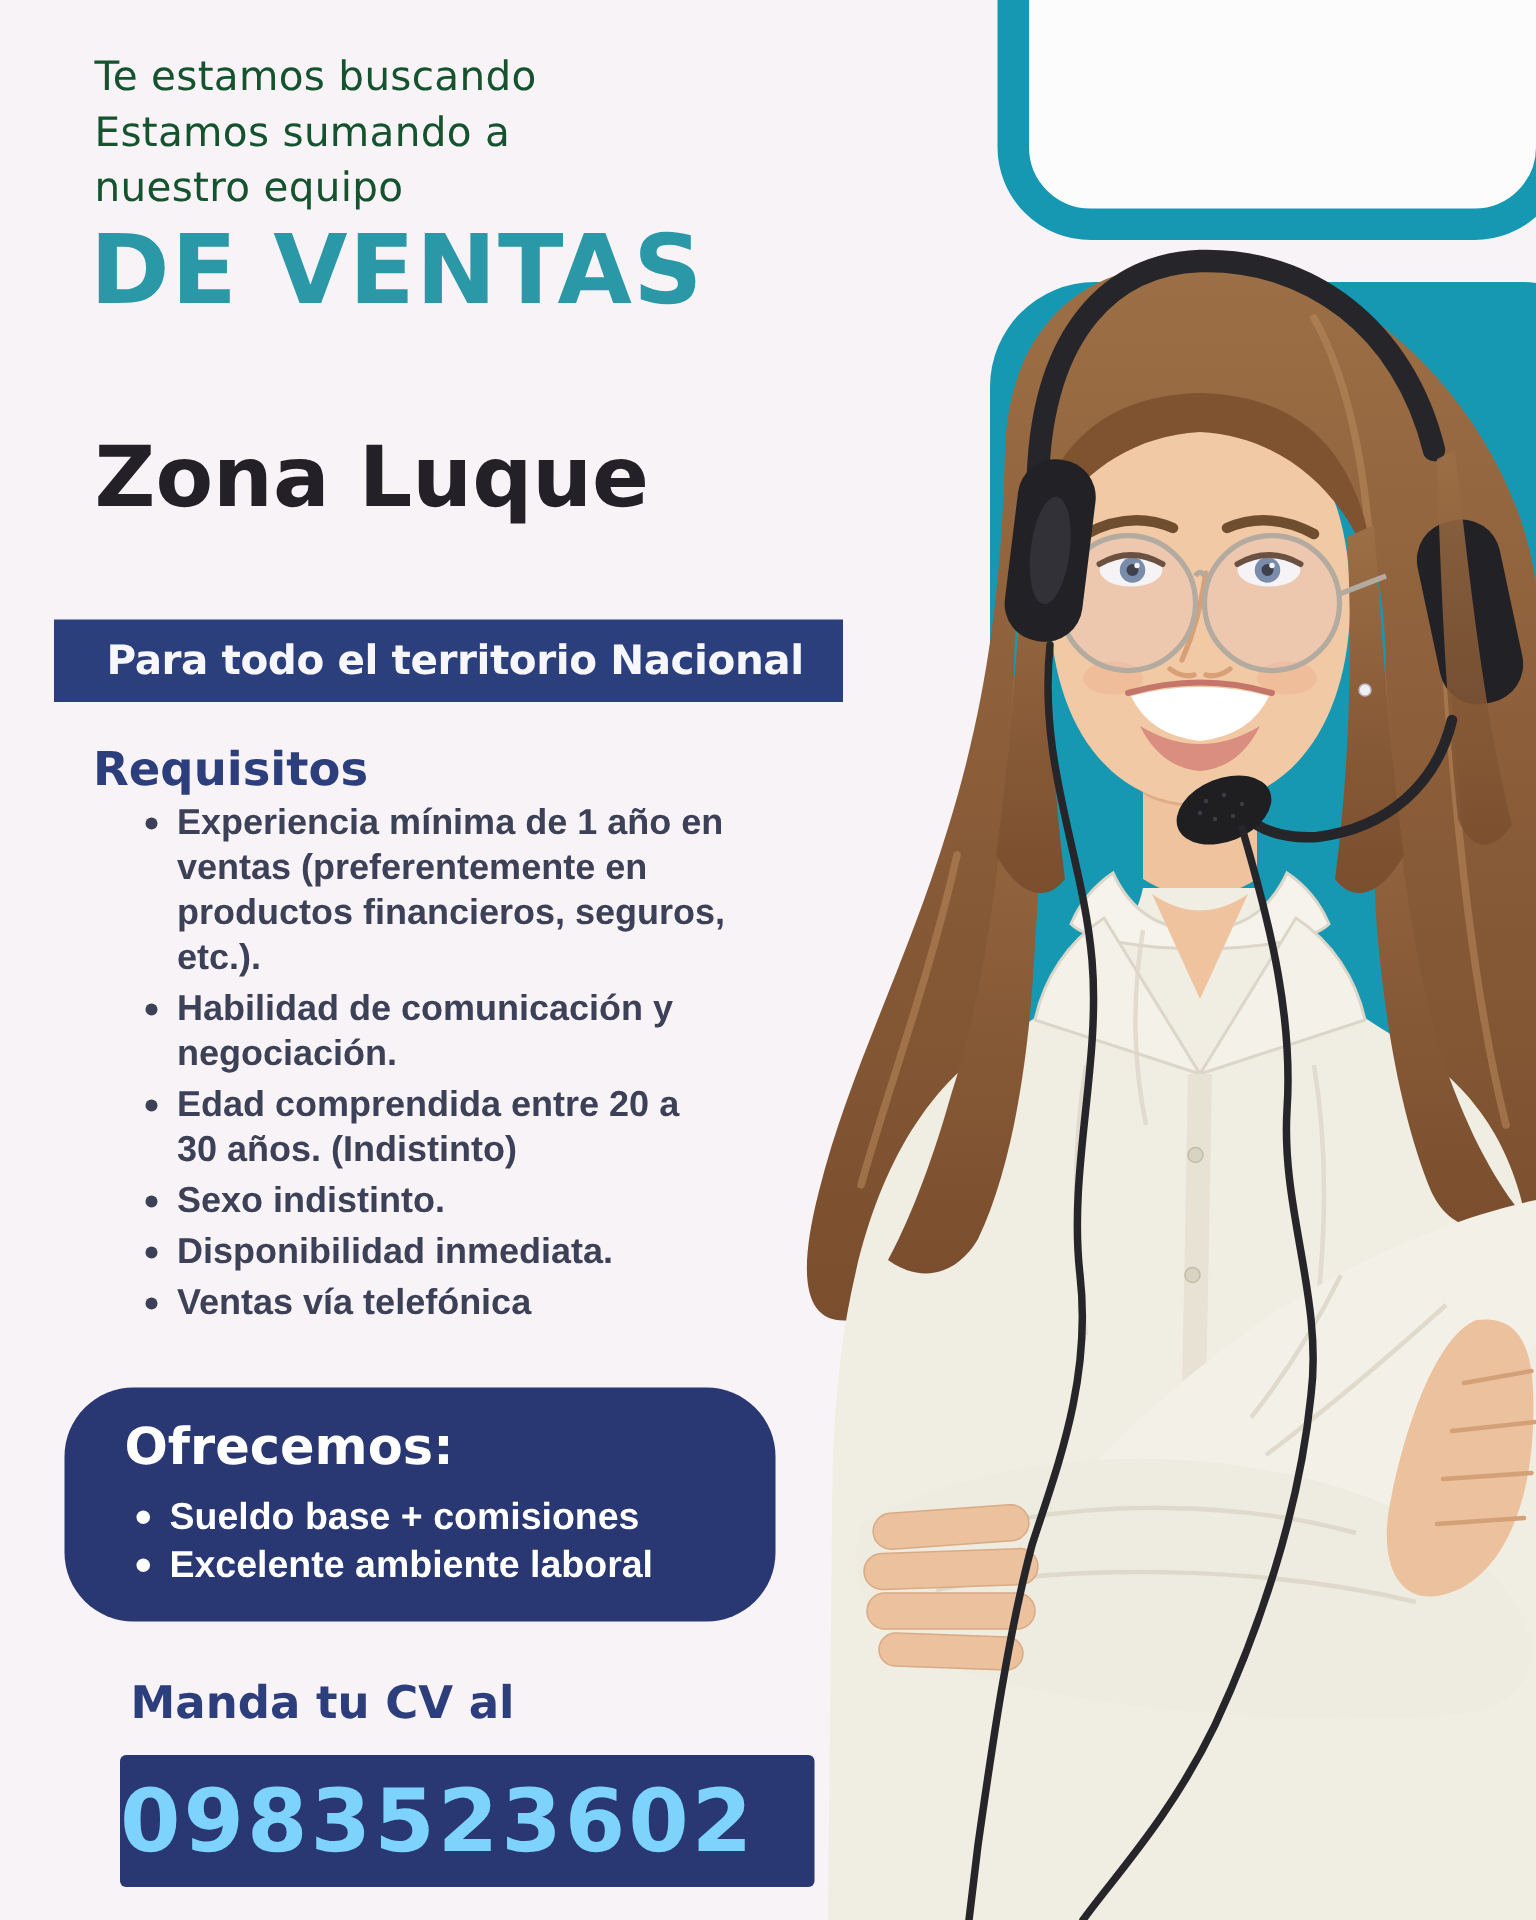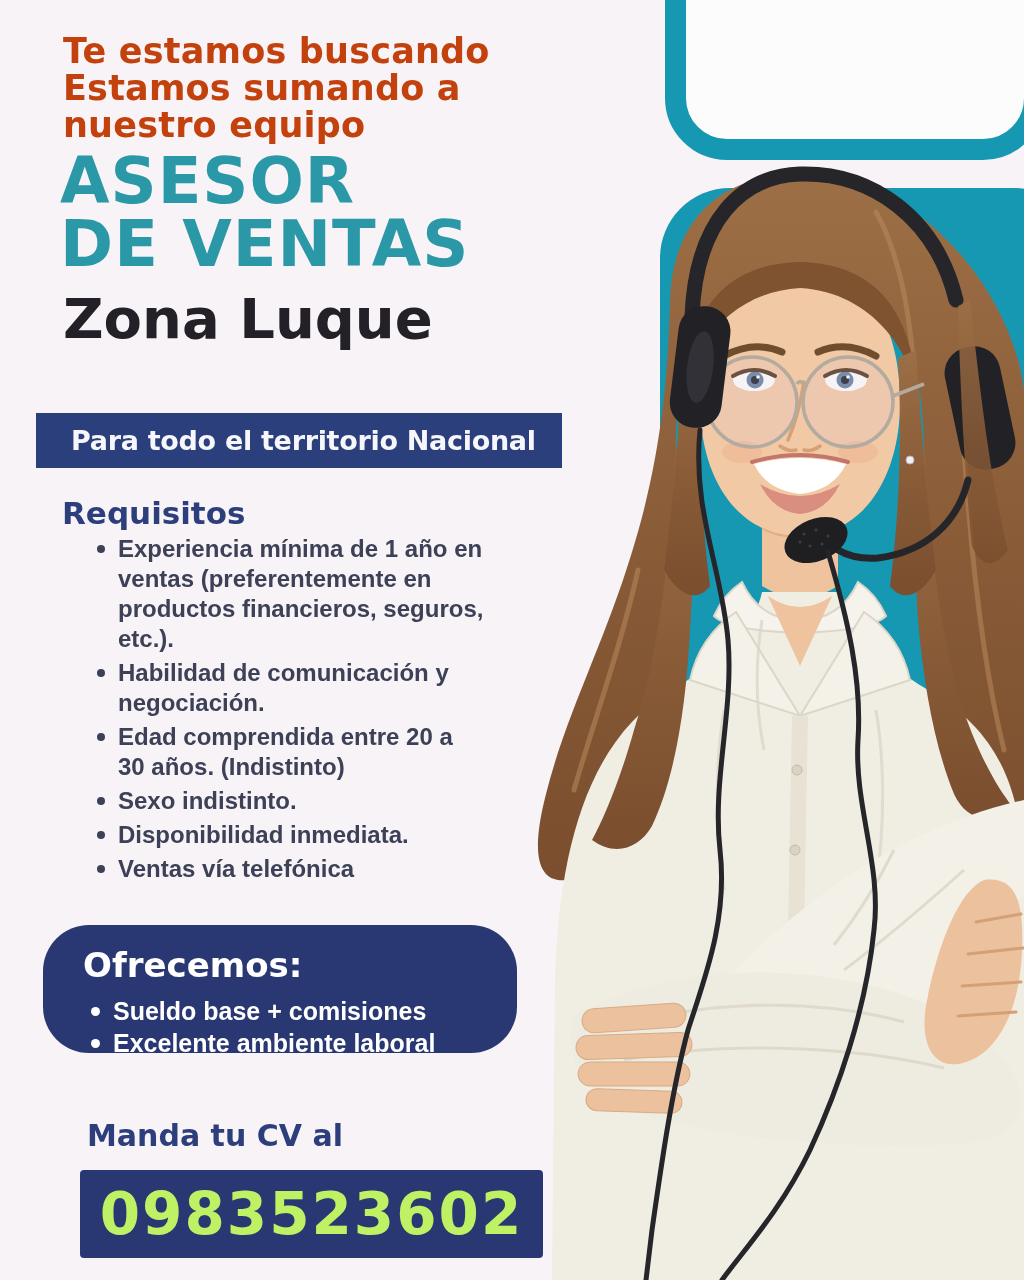--- a/index.html
+++ b/index.html
@@ -15,21 +15,21 @@
     background:#fdfcfd;z-index:1;
   }
   .shape-panel{
     position:absolute;left:660px;top:188px;width:424px;height:730px;
     background:#1798b2;border-radius:70px;z-index:1;
   }
   
   .photo{position:absolute;left:424px;top:150px;width:600px;height:1130px;z-index:2;}
   
   .layer{position:absolute;z-index:3;}
-  .intro{left:63px;top:33px;font-size:35px;line-height:37px;font-weight:700;color:#c2410c;letter-spacing:.2px;}
+  .intro{left:63px;top:33px;font-size:27px;line-height:37px;font-weight:400;color:#14532d;letter-spacing:.2px;}
   .role{left:60px;top:150px;font-size:64px;line-height:63px;font-weight:800;color:#2b98a8;letter-spacing:1px;}
   .zone{left:63px;top:296px;font-size:56px;line-height:45px;font-weight:800;color:#232028;}
   .territory-bar{
     left:36px;top:413px;width:526px;height:55px;background:#2b3f7d;
     color:#f6f6fb;font-size:27px;font-weight:800;line-height:55px;
     padding-left:35px;box-sizing:border-box;letter-spacing:-.3px;
   }
   .req-heading{left:62px;top:495px;font-size:31px;font-weight:800;color:#2c3e7c;}
   .req-list{
     left:95px;top:534px;width:430px;margin:0;padding:0;list-style:none;
@@ -37,36 +37,36 @@
   }
   .req-list li{
     position:relative;padding-left:23px;margin-bottom:4px;
     font-size:24px;line-height:30px;font-weight:700;white-space:pre-line;
   }
   .req-list li::before{
     content:"";position:absolute;left:2px;top:11px;width:8px;height:8px;
     border-radius:50%;background:currentColor;
   }
   .offer-box{
-    left:43px;top:925px;width:474px;height:128px;background:#293872;
+    left:43px;top:925px;width:474px;height:156px;background:#293872;
     border-radius:46px;box-sizing:border-box;padding:20px 0 0 40px;color:#ffffff;
   }
   .offer-heading{font-size:34px;font-weight:800;margin:0 0 10px 0;}
   .offer-list{margin:0;padding:0;list-style:none;font-family:"Liberation Sans",sans-serif;}
   .offer-list li{
     position:relative;padding-left:30px;font-size:25px;line-height:32px;font-weight:700;
   }
   .offer-list li::before{
     content:"";position:absolute;left:8px;top:12px;width:9px;height:9px;
     border-radius:50%;background:#ffffff;
   }
   .cta{left:87px;top:1118px;font-size:30px;font-weight:800;color:#2c3e7c;}
   .phone-box{
     left:80px;top:1170px;width:463px;height:88px;background:#293872;border-radius:4px;
-    color:#bef264;font-size:58px;font-weight:800;line-height:88px;text-align:center;
+    color:#7dd3fc;font-size:58px;font-weight:800;line-height:88px;
     letter-spacing:2px;
   }
 </style>
 </head>
 <body>
 
 <div class="poster">
 
   <div class="shape-outline"></div>
   <div class="shape-panel"></div>
@@ -234,21 +234,20 @@
     </g>
   </svg>
 
   <div class="layer intro">
     <div>Te estamos buscando</div>
     <div>Estamos sumando a</div>
     <div>nuestro equipo</div>
   </div>
 
   <div class="layer role">
-    <div>ASESOR</div>
     <div>DE VENTAS</div>
   </div>
 
   <div class="layer zone">
     <div>Zona Luque</div>
   </div>
 
   <div class="layer territory-bar">Para todo el territorio Nacional</div>
 
   <div class="layer req-heading">Requisitos</div>

